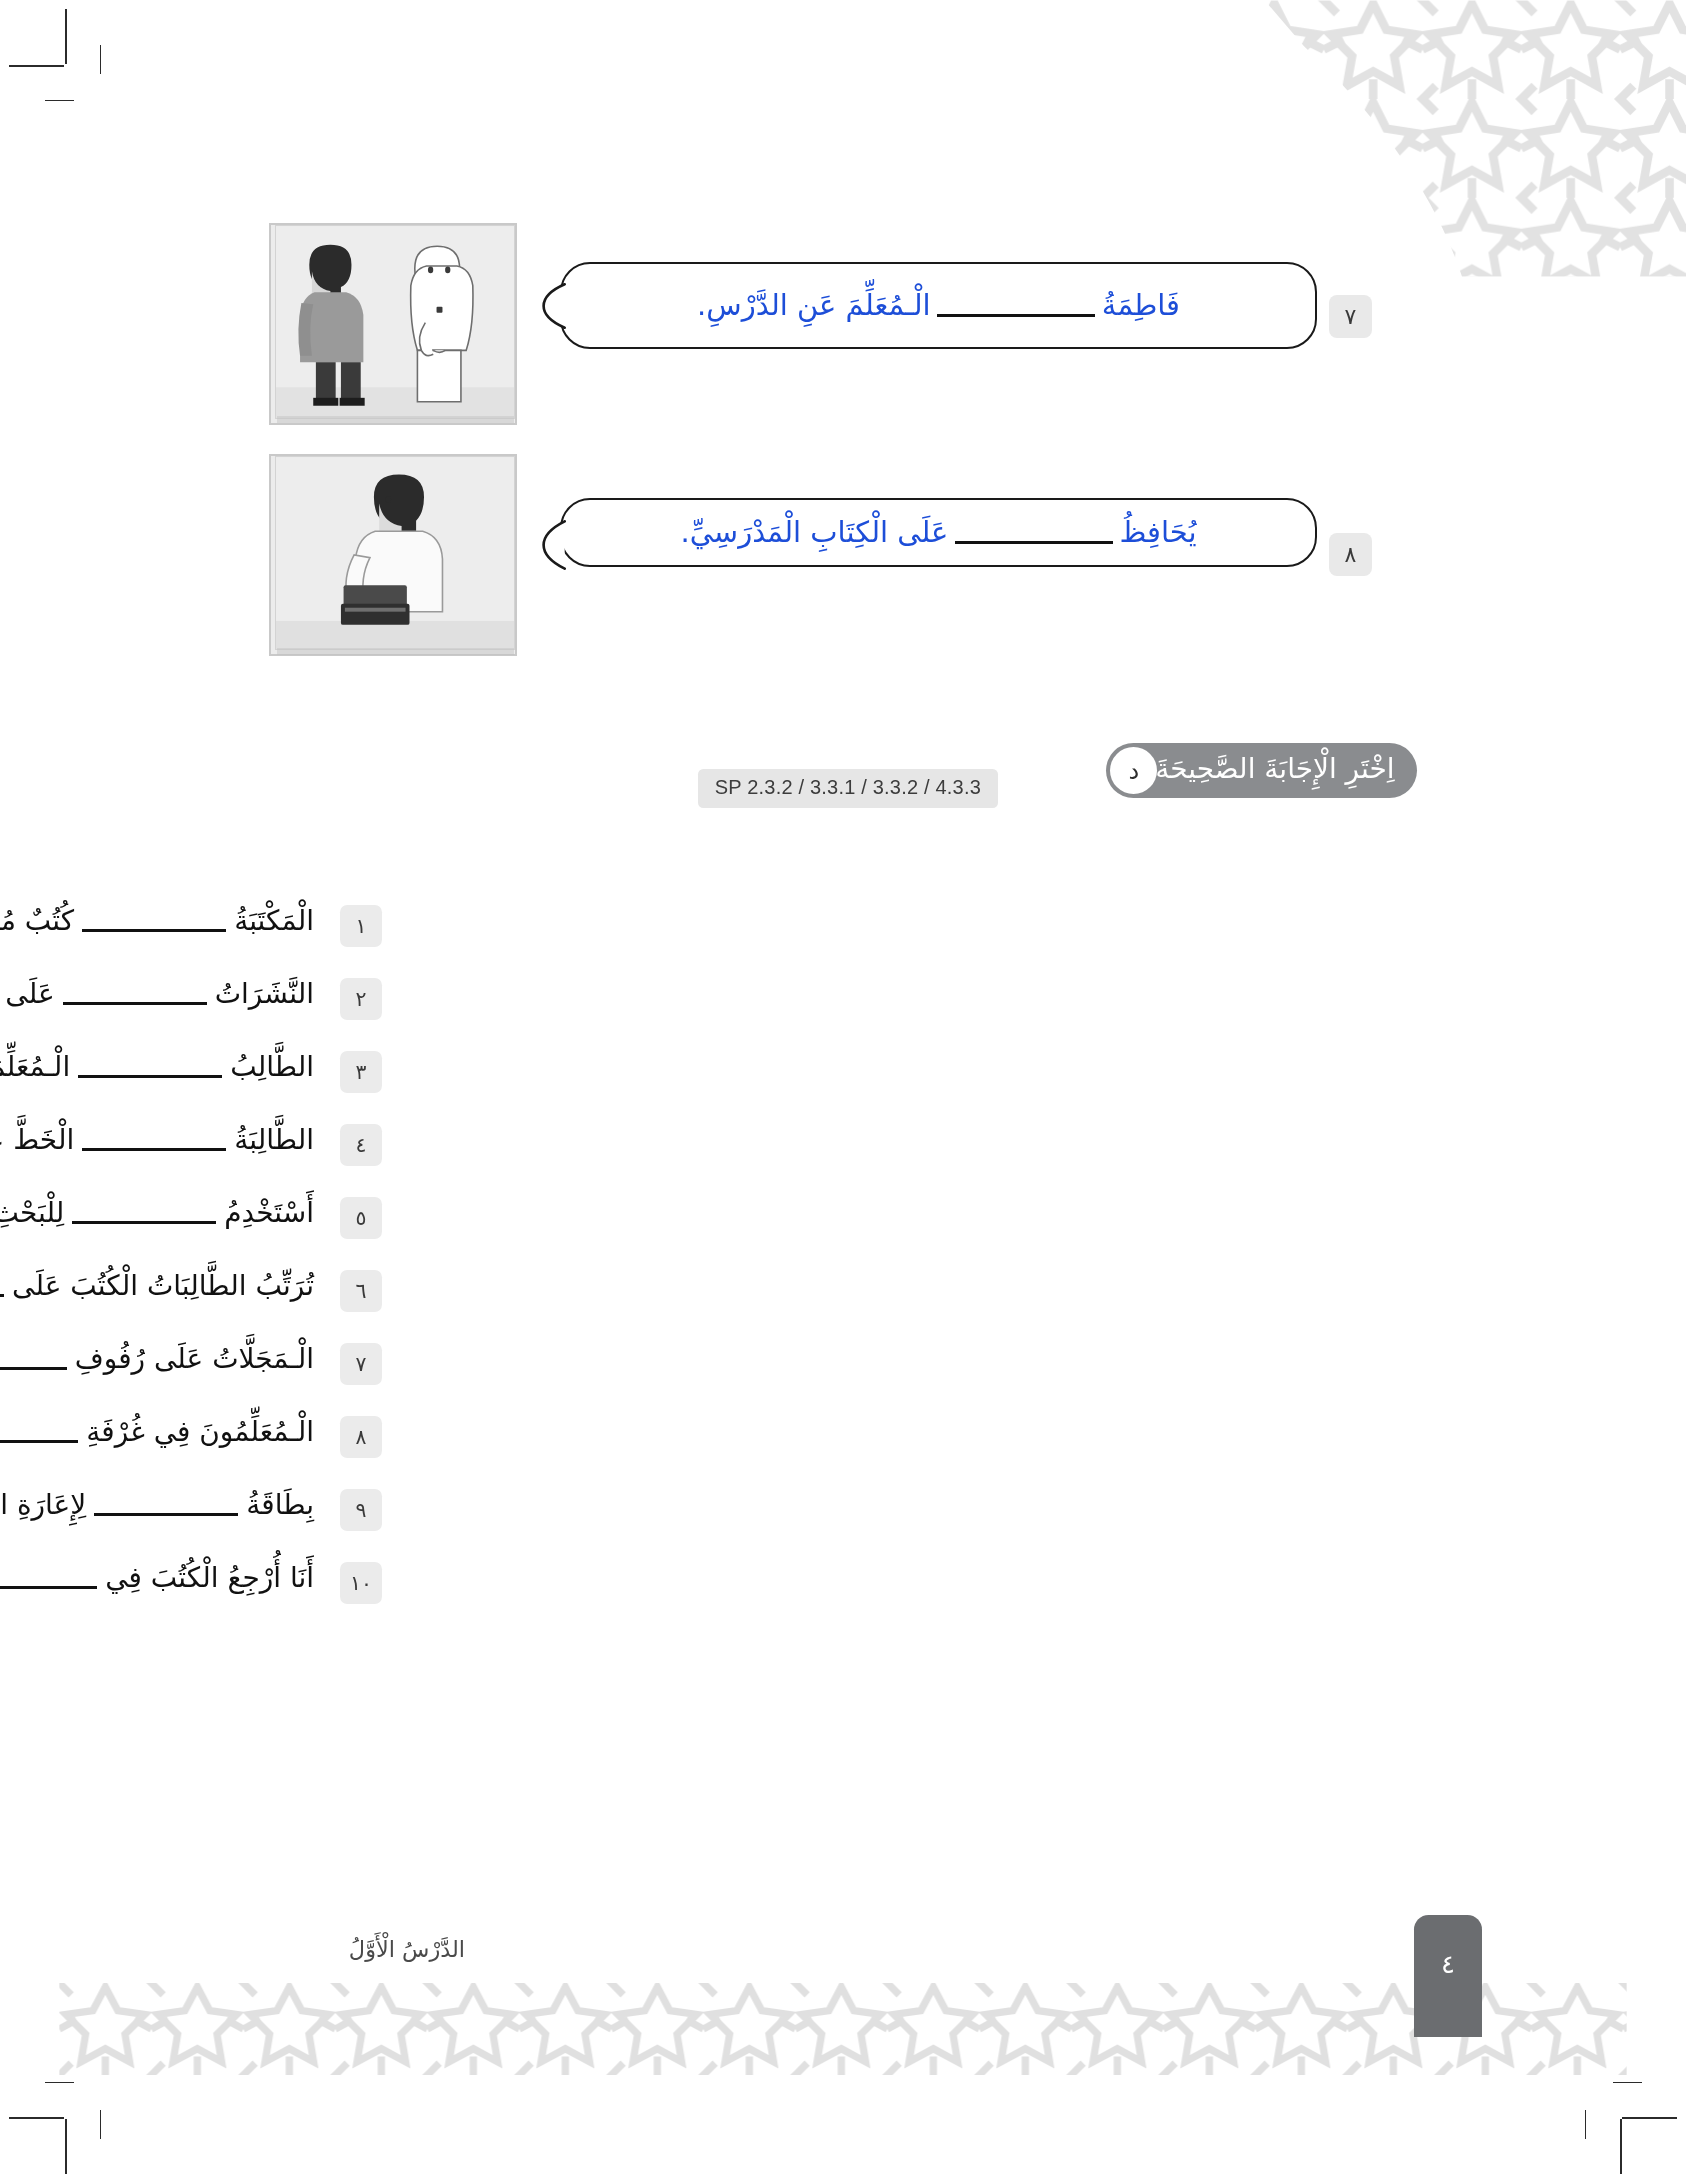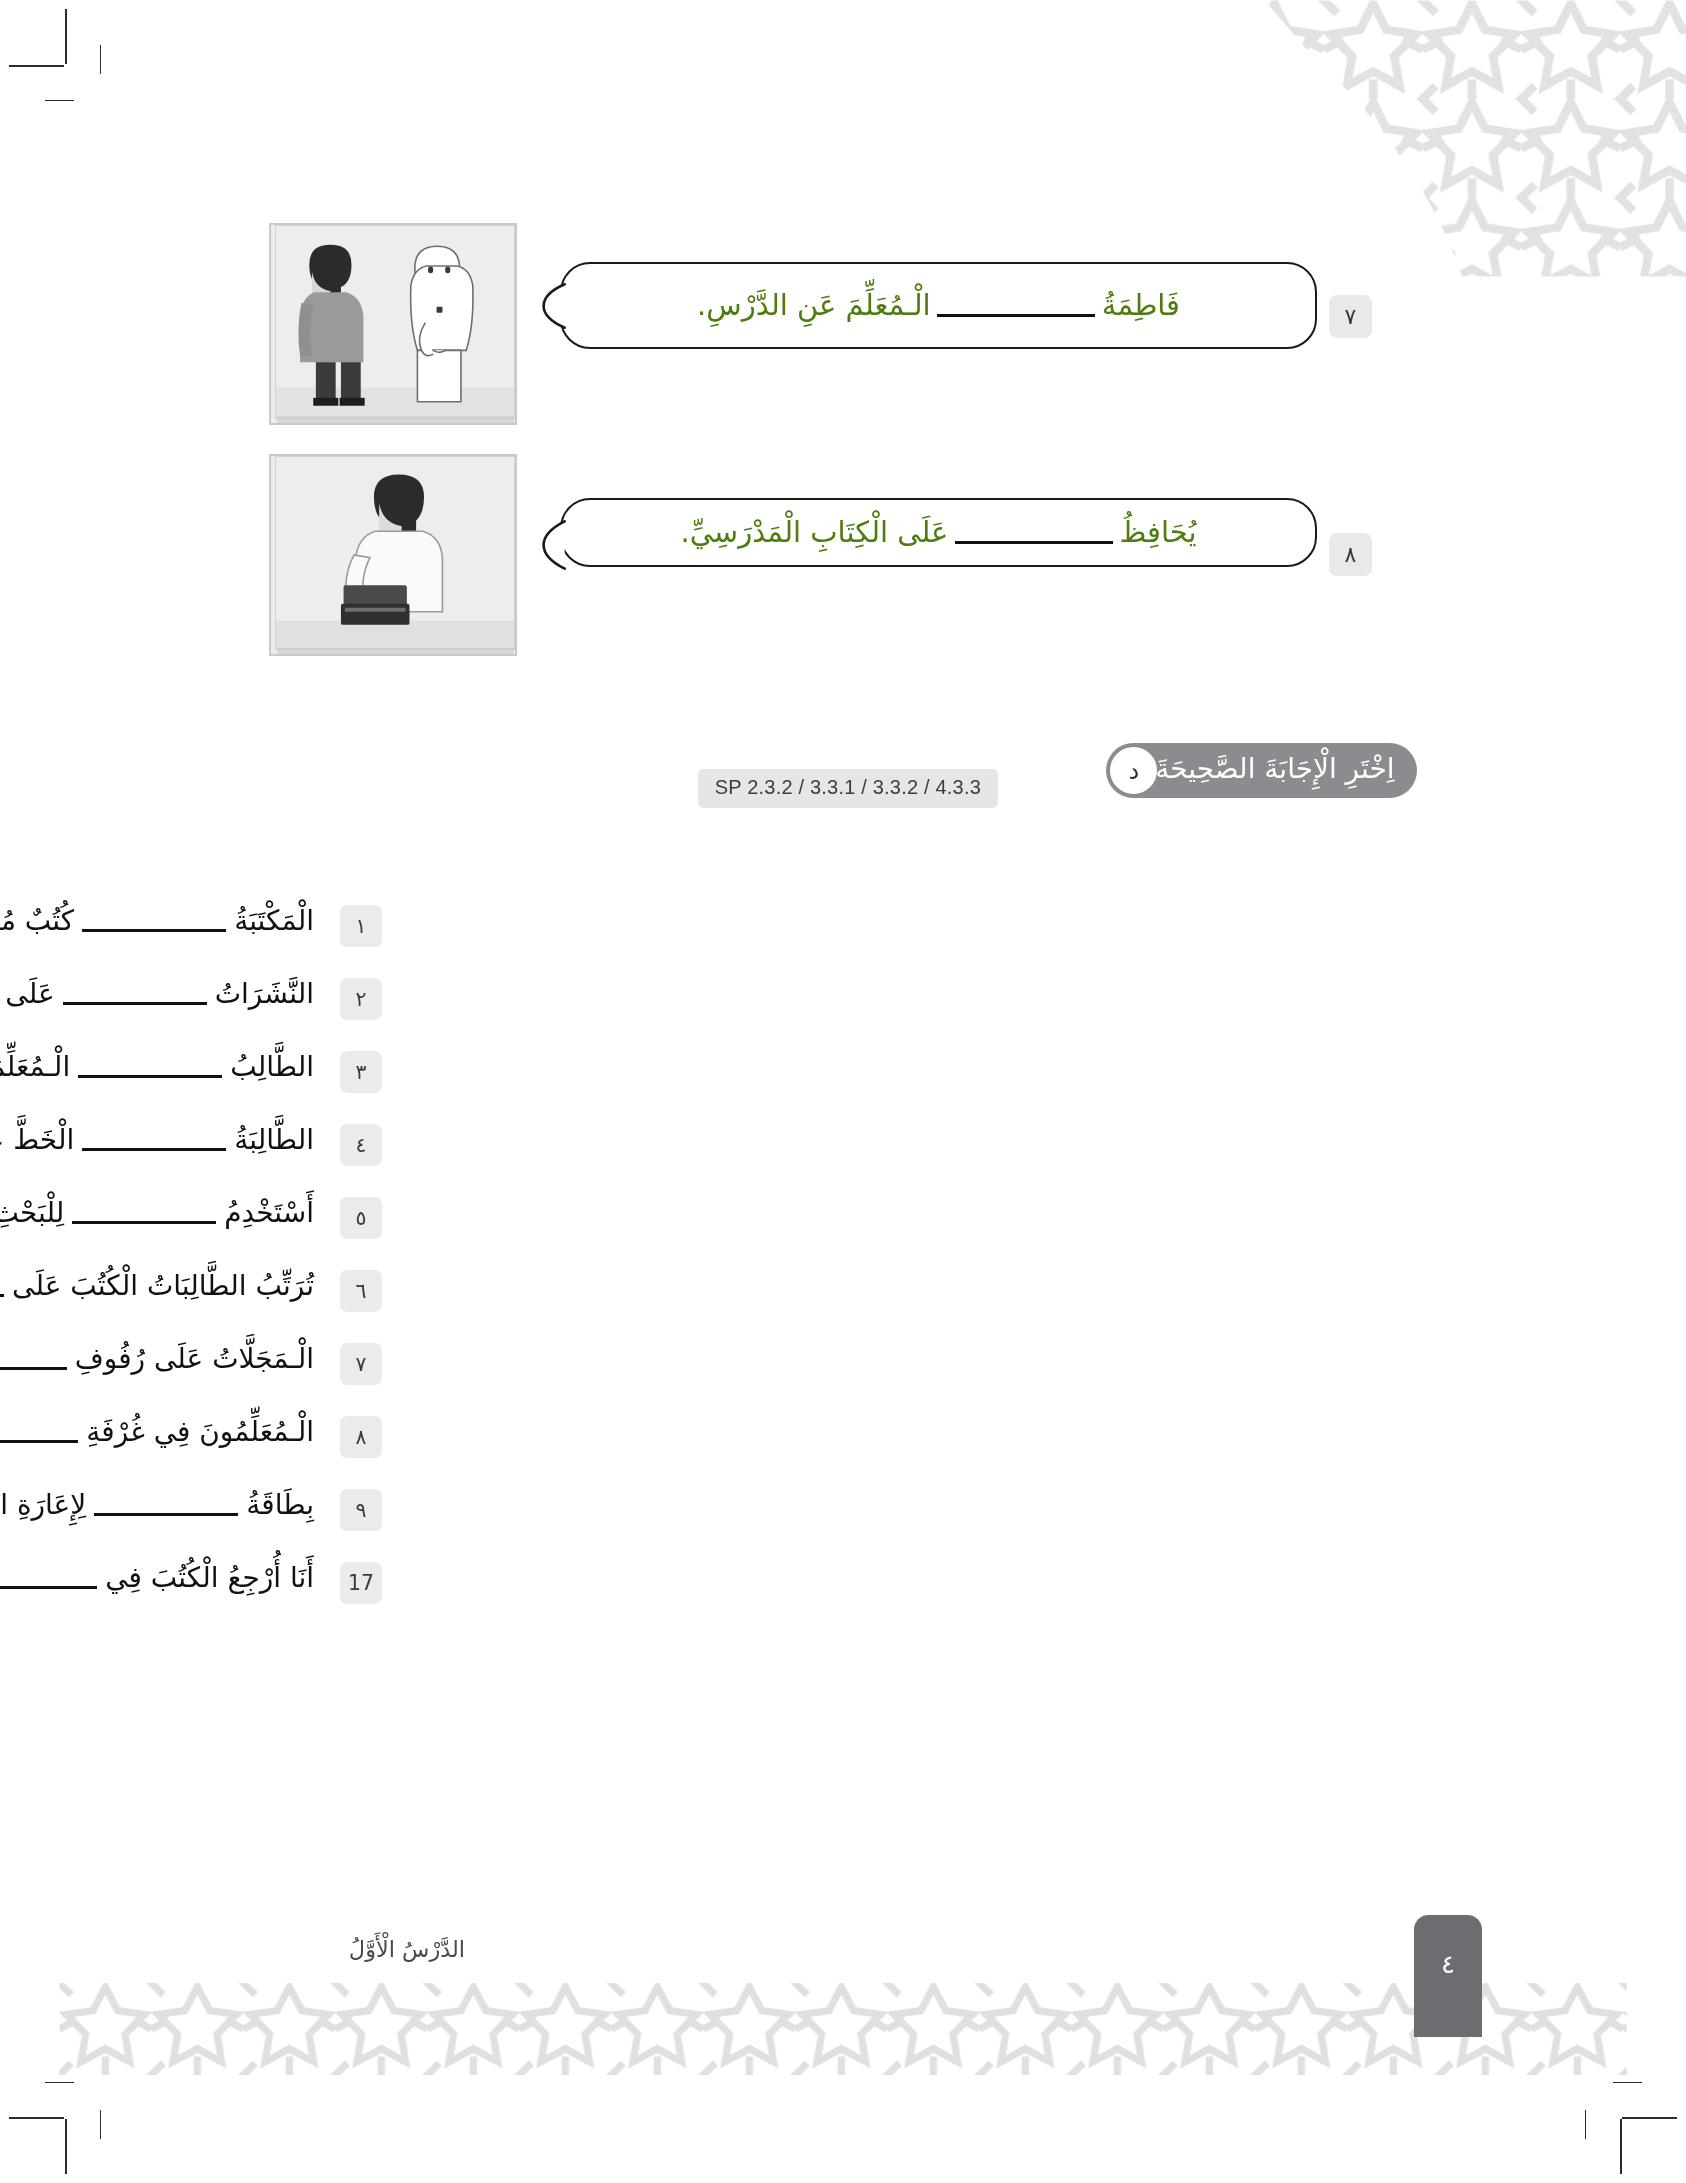--- a/index.html
+++ b/index.html
@@ -84,21 +84,21 @@
     border-radius: 30px;
     background: #ffffff;
     display: flex;
     align-items: center;
     justify-content: center;
     padding: 0 30px;
     box-sizing: border-box;
   }
   .bubble-text {
     font-size: 29px;
-    color: #4d7c0f;
+    color: #1d4ed8;
     line-height: 1.9;
     white-space: nowrap;
     direction: rtl;
   }
   .blank {
     display: inline-block;
     border-bottom: 3.3px solid #111111;
     vertical-align: middle;
     margin: 0 6.6px;
   }
@@ -419,21 +419,21 @@
 
     </div>
 
     <div class="qrow">
       <div class="q-badge">٩</div>
       <div class="q-sentence"><span>بِطَاقَةُ</span><span class="blank-q"></span><span>لِإِعَارَةِ الْكُتُبِ.</span></div>
 
     </div>
 
     <div class="qrow">
-      <div class="q-badge">17</div>
+      <div class="q-badge">١٠</div>
       <div class="q-sentence"><span>أَنَا أُرْجِعُ الْكُتُبَ فِي</span><span class="blank-q"></span></div>
 
     </div>
 
   </div>
 
   <div class="footer-lesson">الدَّرْسُ الْأَوَّلُ</div>
 
   <div class="bottom-band">
     <svg width="1570" height="92" viewBox="0 0 2385 140" xmlns="http://www.w3.org/2000/svg">

